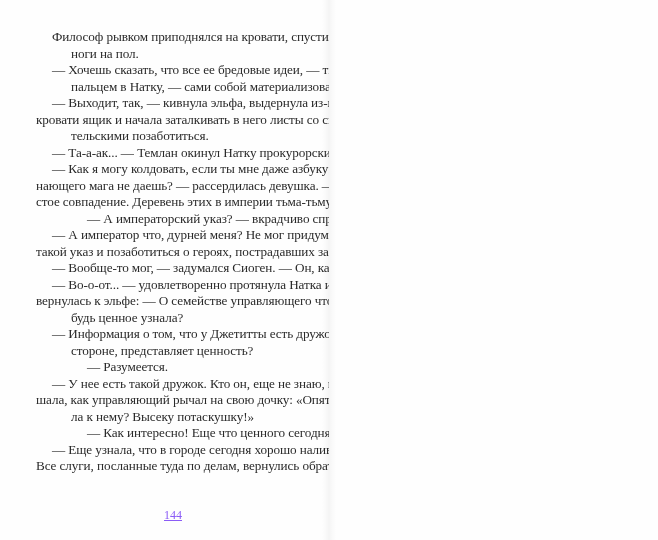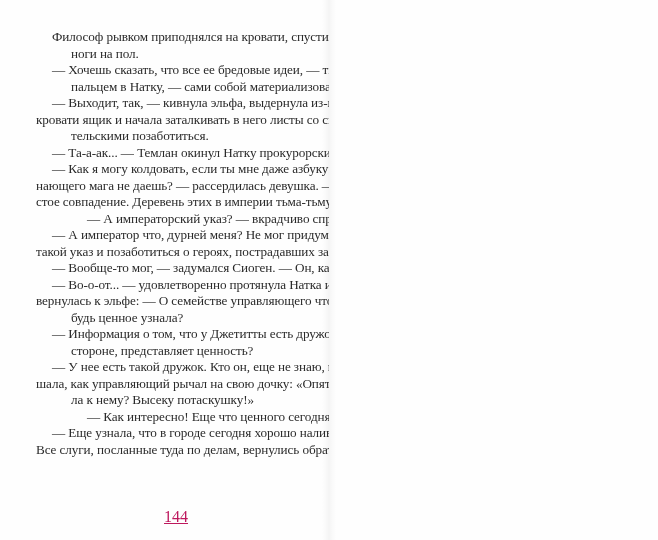--- a/index.html
+++ b/index.html
@@ -24,21 +24,21 @@
     font-size:13.2px;
     line-height:16.5px;
     text-align:justify;
     letter-spacing:-0.1px;
   }
   .page-left .text-block { left:36px; top:29px; width:271px; }
   .line { display:block; white-space:nowrap; height:16.5px; text-align:justify; text-align-last:justify; }
   .line.last { text-align-last:left;margin-left:35px; }
   .line.indent { padding-left:16px; }
   .page-number {
-    position:absolute; font-size:16px; color:#be185d;text-decoration:underline;
+    position:absolute; font-size:12px; color:#8b5cf6;text-decoration:underline;
   }
   .page-left .page-number { left:164px; top:508px; }
 </style>
 </head>
 <body>
 
 <div class="spread">
   <div class="page page-left">
     <div class="text-block" id="left-text">
         <span class="line indent">Философ рывком приподнялся на кровати, спустил</span>
@@ -54,20 +54,21 @@
         <span class="line">стое совпадение. Деревень этих в империи тьма-тьмущая.</span>
         <span class="line indent last">— А императорский указ? — вкрадчиво спросил Сиоген.</span>
         <span class="line indent">— А император что, дурней меня? Не мог придумать сам</span>
         <span class="line">такой указ и позаботиться о героях, пострадавших за отчиз-</span>
         <span class="line indent">— Вообще-то мог, — задумался Сиоген. — Он, как ты</span>
         <span class="line indent">— Во-о-от... — удовлетворенно протянула Натка и по-</span>
         <span class="line">вернулась к эльфе: — О семействе управляющего что-ни-</span>
         <span class="line last">будь ценное узнала?</span>
         <span class="line indent">— Информация о том, что у Джетитты есть дружок на</span>
         <span class="line last">стороне, представляет ценность?</span>
+        <span class="line indent last">— Разумеется.</span>
         <span class="line indent">— У нее есть такой дружок. Кто он, еще не знаю, но слы-</span>
         <span class="line">шала, как управляющий рычал на свою дочку: «Опять бега-</span>
         <span class="line last">ла к нему? Высеку потаскушку!»</span>
         <span class="line indent last">— Как интересно! Еще что ценного сегодня узнала?</span>
         <span class="line indent">— Еще узнала, что в городе сегодня хорошо наливают.</span>
         <span class="line">Все слуги, посланные туда по делам, вернулись обратно,</span>
       </div>
     <div class="page-number">144</div>
   </div>
   <div class="page page-right">

